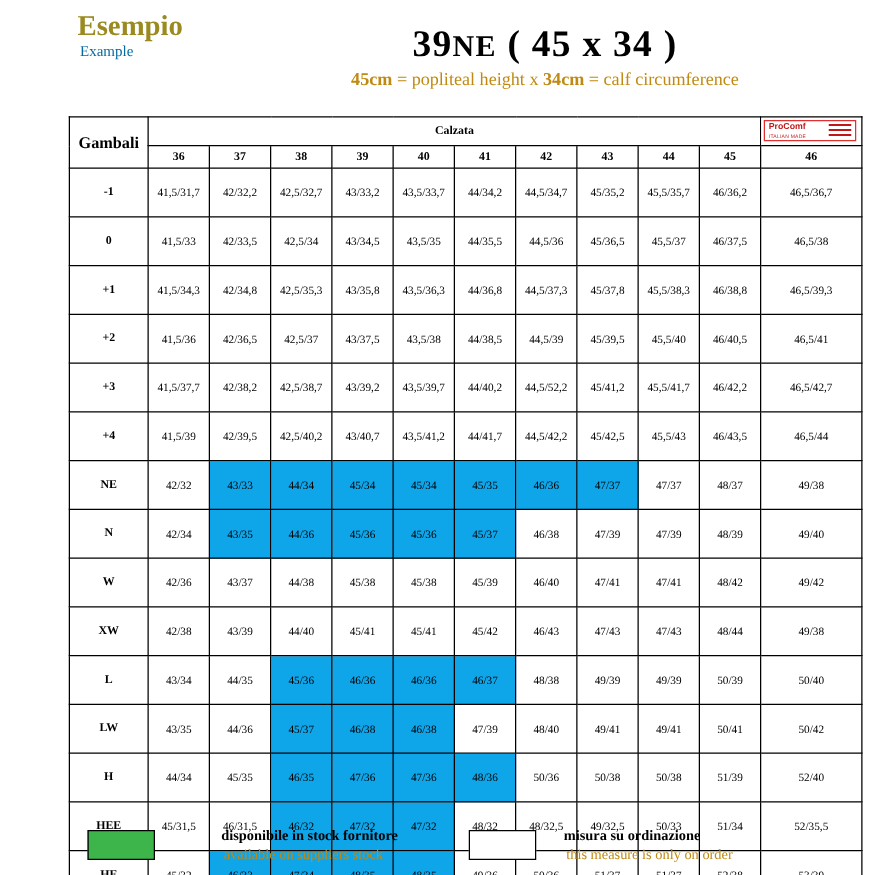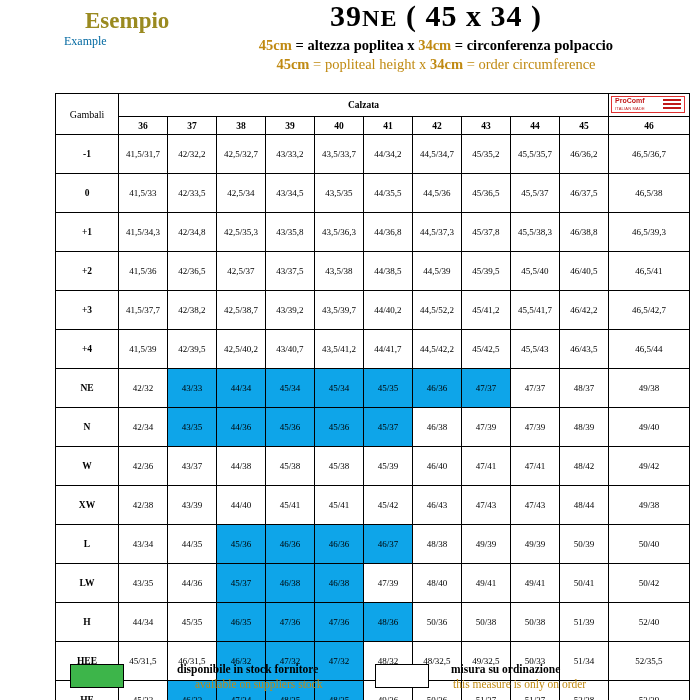--- a/index.html
+++ b/index.html
@@ -12,29 +12,28 @@
   }
   .page{position:relative;width:700px;height:700px;}
 
   
   .header{position:relative;height:90px;}
   .esempio{
     position:absolute;left:62px;top:8px;
     font-family:"Liberation Serif", serif;
     font-weight:bold;font-size:23px;color:#9a8a20;
     letter-spacing:0px;
-    margin-left:23px;
   }
   .example{
     position:absolute;left:64px;top:34px;
     font-family:"Liberation Serif", serif;
     font-size:12px;color:#0369a1;
   }
   .titleblock{
-    position:absolute;left:172px;top:0;width:528px;text-align:center;
+    position:absolute;left:172px;top:20px;width:528px;text-align:center;
   }
   .bigtitle{
     font-family:"Liberation Serif", serif;
     font-size:30px;font-weight:bold;line-height:32px;
     letter-spacing:1px;
   }
   .bigtitle .small{font-size:24px;}
   .line2{
     font-family:"Liberation Serif", serif;
     font-size:14.5px;font-weight:bold;line-height:18px;margin-top:2px;
@@ -51,21 +50,21 @@
   table{border-collapse:collapse;}
   td,th{
     border:1px solid #000;
     font-family:"Liberation Serif", serif;
     font-size:9px;
     text-align:center;
     vertical-align:middle;
     padding:0;
     background:#fff;
   }
-  .h-gambali{width:62px;height:22px;font-size:10px;font-weight:normal;}
+  .h-gambali{width:62px;height:22px;font-size:13px;font-weight:bold;}
   .h-calzata{height:22px;font-size:9.5px;font-weight:bold;}
   .h-logo{width:80px;height:22px;padding:0;position:relative;}
   .sizehdr{height:17px;font-size:9.5px;font-weight:bold;width:48px;}
   .rowlabel{width:62px;font-size:9.5px;font-weight:bold;}
   td.cell{height:38px;width:48px;}
   td.green{background:#0ea5e9;}
 
   .logo{
     position:absolute;left:2px;top:2px;width:74px;height:17px;
     border:1px solid #e03030;background:#fff;
@@ -92,42 +91,39 @@
   .lg-box.w{left:320px;top:2px;background:#fff;}
   .lg-it{
     position:absolute;font-family:"Liberation Serif", serif;
     font-size:11.5px;font-weight:bold;color:#000;
   }
   .lg-en{
     position:absolute;font-family:"Liberation Serif", serif;
     font-size:11.5px;color:#c08a12;
   }
   .lg-it.one{left:122px;top:1px;}
-  .lg-en.one{left:140px;top:16px;}
+  .lg-en.one{left:124px;top:16px;}
   .lg-it.two{left:396px;top:1px;}
   .lg-en.two{left:398px;top:16px;}
 </style>
 </head>
 <body>
 
 <div class="page">
 
   <div class="header">
     <div class="esempio">Esempio</div>
     <div class="example">Example</div>
 
     <div class="titleblock">
       <div class="bigtitle">
         <span>39</span><span class="small">NE</span><span> ( 45 x 34 )</span>
       </div>
-      <div class="line2">
-        <span class="num">45cm</span><span> = altezza poplitea x </span><span class="num">34cm</span><span> = circonferenza polpaccio</span>
-      </div>
       <div class="line3">
-        <span class="b">45cm</span><span> = popliteal height x </span><span class="b">34cm</span><span> = order circumference</span>
+        <span class="b">45cm</span><span> = popliteal height x </span><span class="b">34cm</span><span> = calf circumference</span>
       </div>
     </div>
   </div>
 
   <div class="tablewrap">
     <table>
       <thead>
         <tr>
           <th class="h-gambali" rowspan="2">Gambali</th>
           <th class="h-calzata" colspan="10">Calzata</th>

